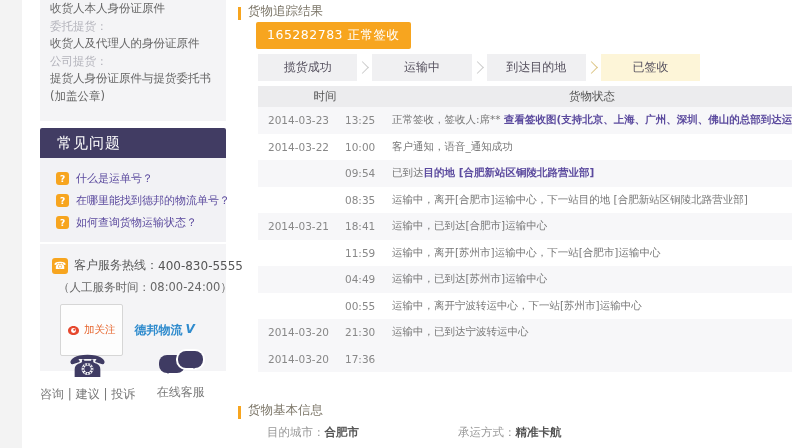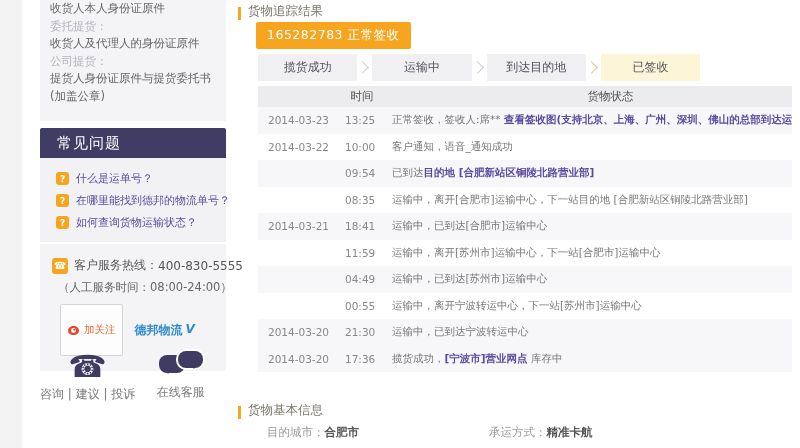--- a/index.html
+++ b/index.html
@@ -53,35 +53,35 @@
          padding:5px 11px;border-radius:2px;letter-spacing:.5px;}
   .steps{position:absolute;top:54px;left:20px;width:442px;height:27px;display:flex;}
   .step{flex:1;background:#f0f0f2;display:flex;align-items:center;justify-content:center;
         font-size:12px;color:#55505e;}
   .step.active{background:#fdf5d8;}
   .sep{width:15px;display:flex;align-items:center;justify-content:center;background:#fff;}
   .sep i{width:8px;height:8px;border-top:1px solid #ccc;border-right:1px solid #ccc;
          transform:rotate(45deg);margin-right:4px;}
   .sep.active i{border-color:#dcc584;}
   .thead{position:absolute;top:86px;left:20px;right:8px;height:21px;background:#ececee;
-         display:flex;font-size:11.5px;color:#555;padding-left:37px;}
+         display:flex;font-size:11.5px;color:#555;}
   .th-time{width:134px;text-align:center;line-height:21px;}
   .th-status{flex:1;text-align:center;line-height:21px;}
   .tbody{position:absolute;top:107px;left:20px;right:8px;}
   .trow{display:flex;align-items:center;height:26.5px;font-size:10.5px;}
   .trow.odd{background:#f7f7f9;}
   .td-date{width:77px;padding-left:10px;color:#888;}
   .td-time{width:47px;color:#888;}
   .td-status{flex:1;color:#777;white-space:nowrap;overflow:hidden;}
   .seg-link{color:#5b4a9e;font-weight:bold;cursor:pointer;}
   .info-title{position:absolute;top:402px;left:0;}
   .info-row{position:absolute;top:425px;left:0;right:0;font-size:11.5px;color:#999;}
   .info-item{position:absolute;white-space:nowrap;}
   .info-item b{color:#555;}
-  .ii1{left:29px;} .ii2{left:251px;}
+  .ii1{left:29px;} .ii2{left:220px;}
 </style>
 </head>
 <body>
 
 <div class="page-edge"></div>
 
 <div class="sidebar">
   <div class="doc-box">
     <div>收货人本人身份证原件</div>
     <div class="doc-label">委托提货：</div>
@@ -217,21 +217,20 @@
         <div class="td-status"><span>运输中，离开宁波转运中心，下一站[苏州市]运输中心</span></div>
       </div>
       <div class="trow odd">
         <div class="td-date">2014-03-20</div>
         <div class="td-time">21:30</div>
         <div class="td-status"><span>运输中，已到达宁波转运中心</span></div>
       </div>
       <div class="trow odd">
         <div class="td-date">2014-03-20</div>
         <div class="td-time">17:36</div>
-        <div class="td-status"><span>揽货成功，</span><span class="seg-link">[宁波市]营业网点</span><span> 库存中</span></div>
       </div>
     </div>
 
   <div class="sec-title info-title">
     <span class="sec-bar"></span>
     <span>货物基本信息</span>
   </div>
   <div class="info-row">
     <span class="info-item ii1"><span>目的城市：</span><b>合肥市</b></span>
     <span class="info-item ii2"><span>承运方式：</span><b>精准卡航</b></span>

